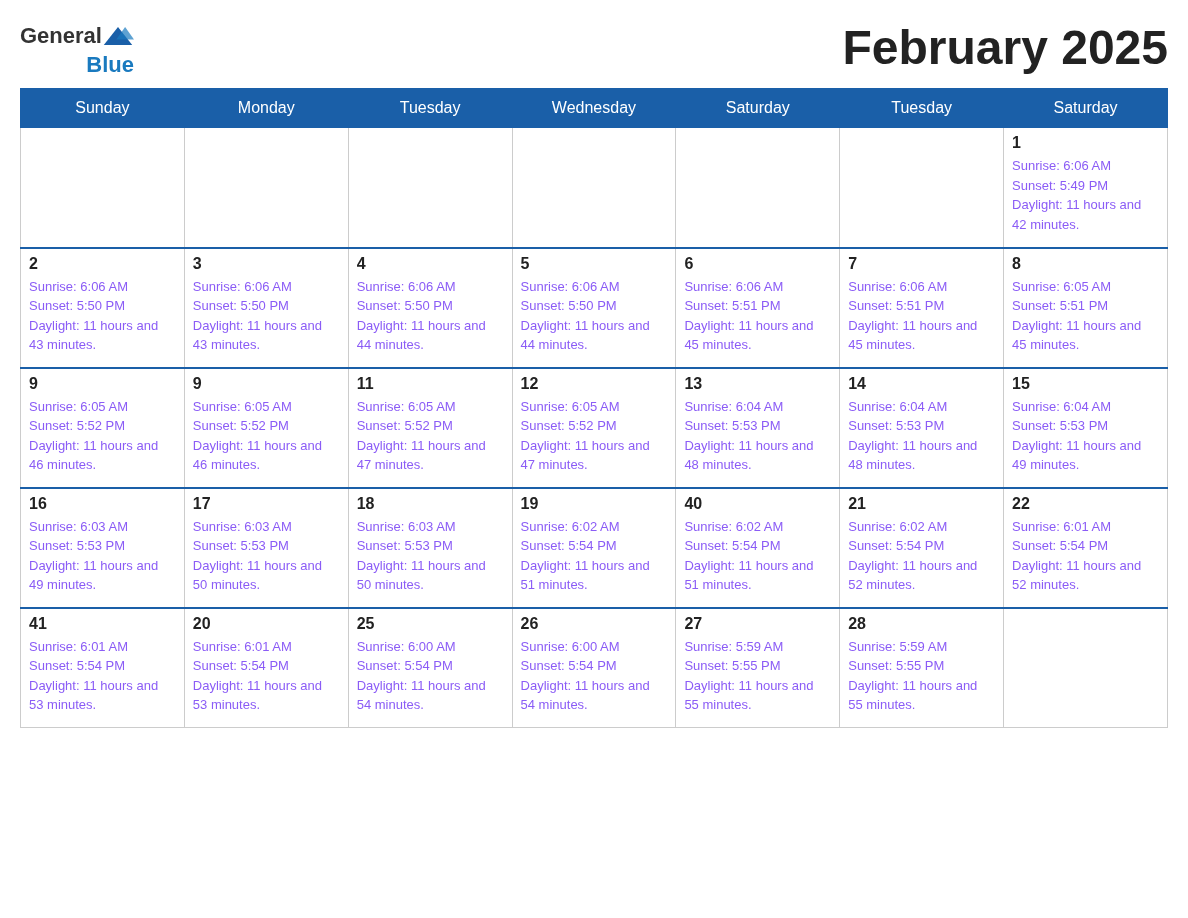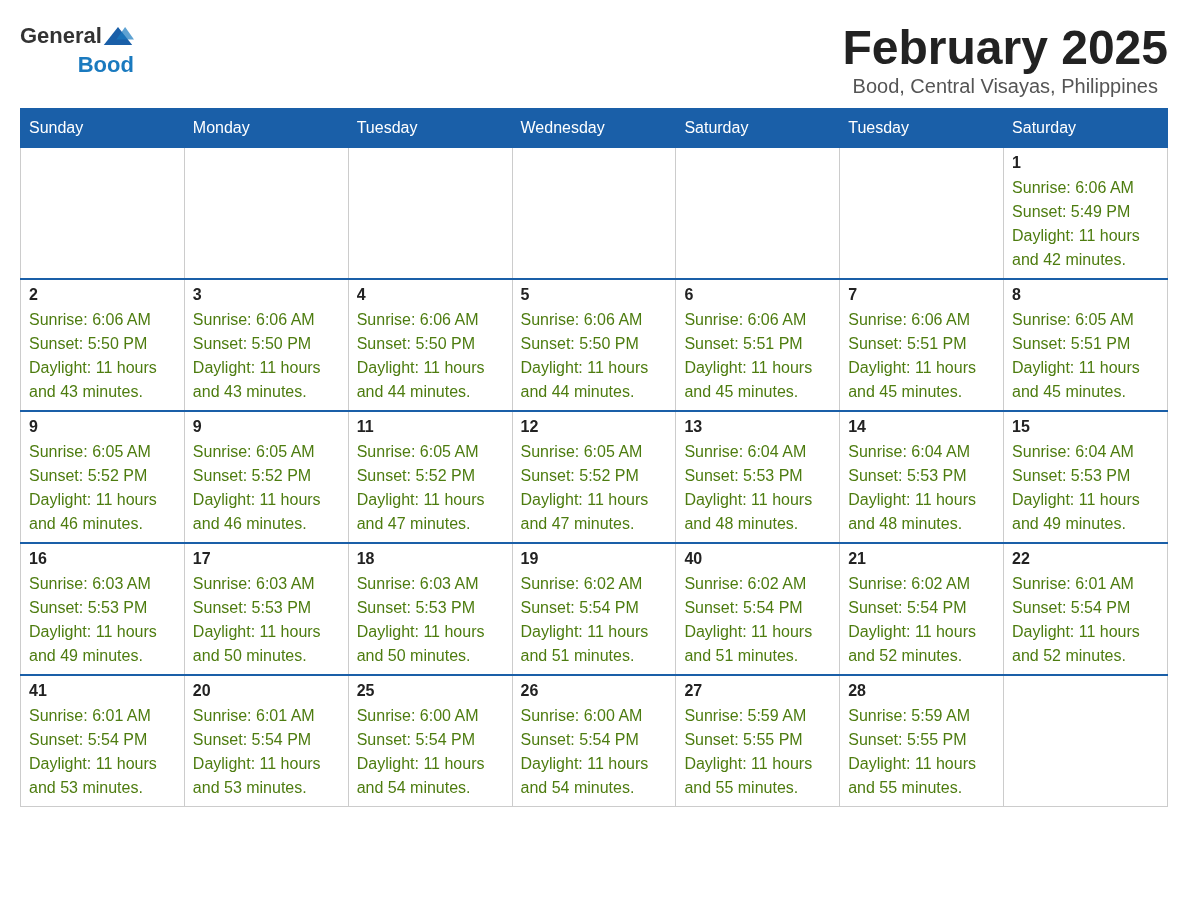--- a/index.html
+++ b/index.html
@@ -34,42 +34,42 @@
     .logo-wrapper {
       display: flex;
       flex-direction: column;
       align-items: flex-end;
     }
     .logo-row {
       display: flex;
       align-items: center;
     }
     .title-section {
-      text-align: center;
+      text-align: right;
       margin-left: 25px;
     }
     .calendar-title {
       font-size: 48px;
       font-weight: bold;
       color: #222;
     }
     .calendar-subtitle {
       font-size: 20px;
       color: #555;
     }
     .calendar-table {
       width: 100%;
       border-collapse: collapse;
       margin-top: 10px;
     }
     .calendar-table th {
       background-color: #1a5fa8;
       color: #fff;
       padding: 10px 8px;
-      text-align: left;
+      text-align: center;
       font-size: 16px;
       font-weight: normal;
       border: 1px solid #1a5fa8;
     }
     .calendar-table td {
       vertical-align: top;
       padding: 6px 8px;
       border: 1px solid #ccc;
       width: calc(100% / 7);
       min-height: 100px;
@@ -81,22 +81,22 @@
       height: 120px;
     }
     .day-number {
       font-size: 16px;
       font-weight: bold;
       color: #222;
       display: block;
       margin-bottom: 4px;
     }
     .day-info {
-      font-size: 16px;
-      color: #4d7c0f;
+      font-size: 13px;
+      color: #8b5cf6;
       line-height: 1.5;
     }
     .empty-cell {
       background: #f9f9f9;
     }
     .row-border td {
       border-top: 2px solid #1a5fa8;
     }
   </style>
 </head>
@@ -104,25 +104,24 @@
 
 <div class="header">
   <div class="logo-wrapper">
     <div class="logo-row">
       <span class="logo-text-general">General</span>
       <svg class="logo-icon" viewBox="0 0 36 36" xmlns="http://www.w3.org/2000/svg">
         <polygon points="18,8 34,28 2,28" fill="#1a5fa8"></polygon>
         <polygon points="26,8 36,22 16,22" fill="#1a7abf" opacity="0.7"></polygon>
       </svg>
     </div>
-    <span class="logo-text-blue">Bood</span>
+    <span class="logo-text-blue">Blue</span>
   </div>
   <div class="title-section">
     <div class="calendar-title">February 2025</div>
-    <div class="calendar-subtitle">Bood, Central Visayas, Philippines</div>
   </div>
 </div>
 
 <table class="calendar-table">
   <thead>
     <tr>
       <th>Sunday</th>
       <th>Monday</th>
       <th>Tuesday</th>
       <th>Wednesday</th>

